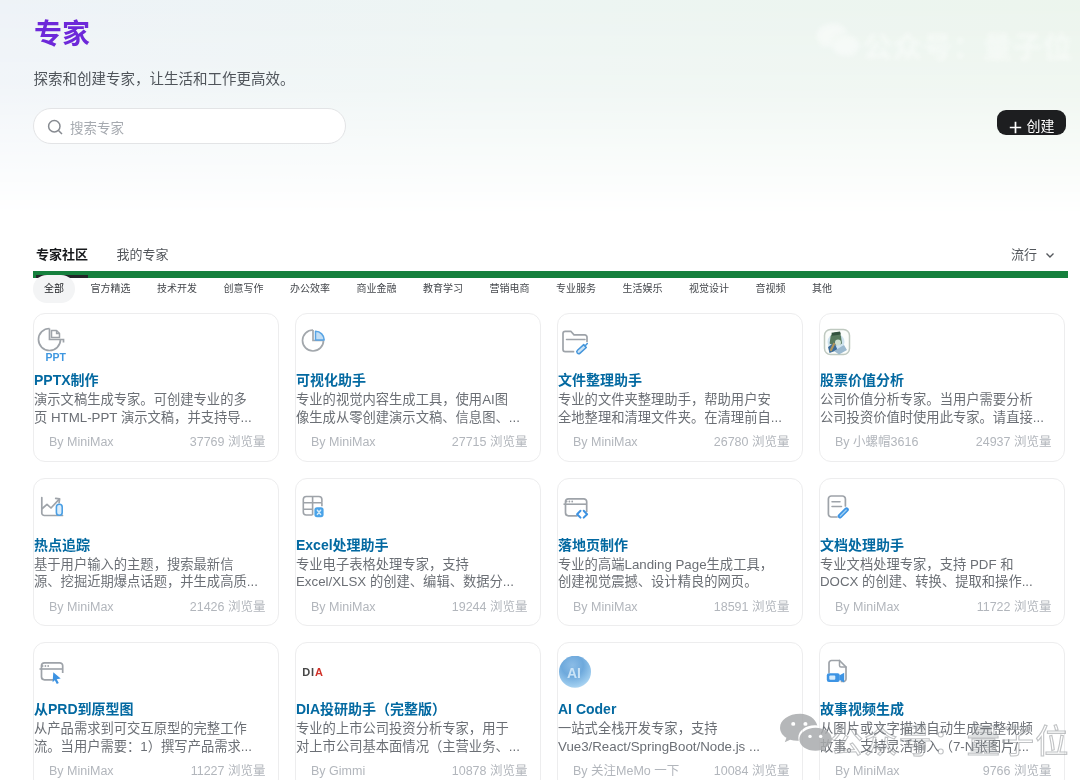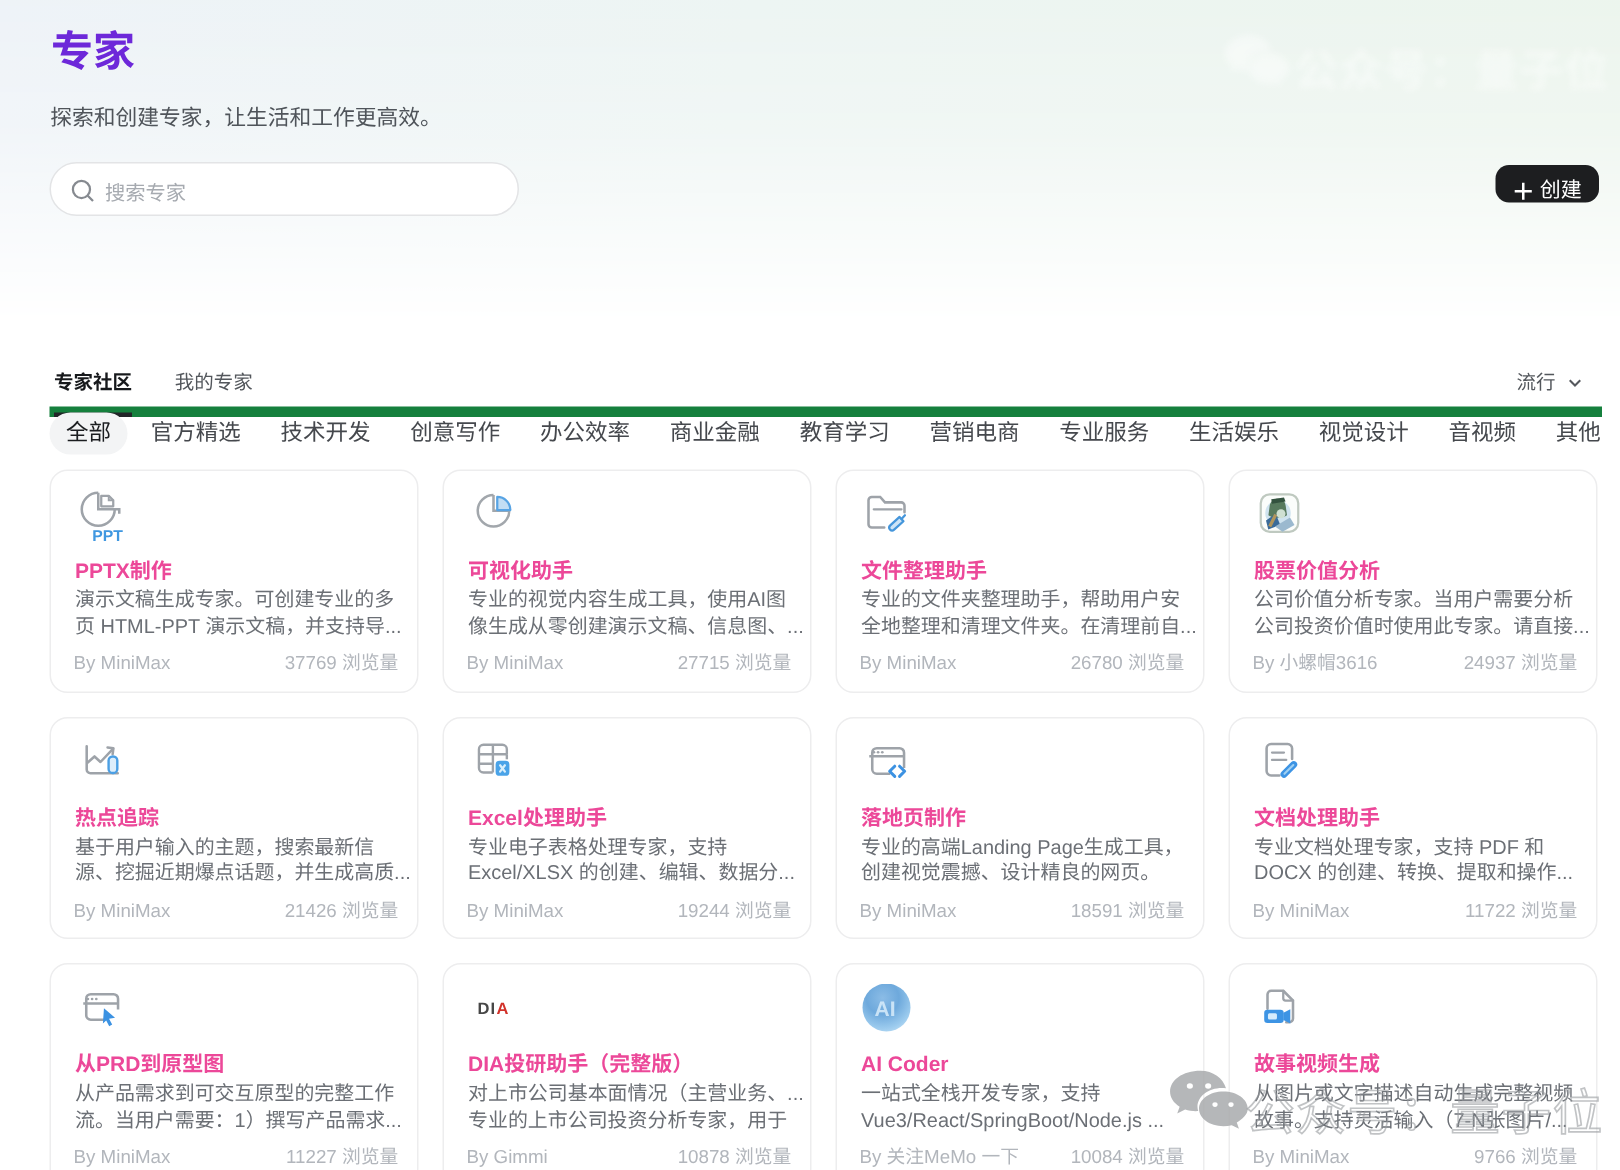--- a/index.html
+++ b/index.html
@@ -46,36 +46,36 @@
 #tab1 { left:3px; font-weight:700; color:#17191c; }
 #tab1::after {
   content:""; position:absolute; left:0; right:0; bottom:-10px; height:3px; background:#222528;
 }
 #tab2 { left:83.5px; color:#53575c; }
 #sortSel { position:absolute; right:12px; top:1px; font-size:13px; color:#53575c; line-height:24px; }
 #sortSel svg { vertical-align:-2px; margin-left:7px; }
 
 #cats { position:absolute; left:33px; top:275px; height:28px; display:flex; align-items:center; }
 #cats .cat {
-  font-size:15px; color:#45484d; white-space:nowrap; padding:0 11px;
+  font-size:10px; color:#45484d; white-space:nowrap; padding:0 11px;
   height:28px; line-height:28px; border-radius:14px; margin-right:4.5px;
 }
 #cats .cat.active { background:#f3f4f5; color:#1b1d20; }
 
 #grid {
   position:absolute; left:33px; top:313px;
   display:grid; grid-template-columns:repeat(4,246px);
   grid-auto-rows:148.5px; column-gap:16px; row-gap:16px;
 }
 .card {
   background:#fff; border:1px solid #ededee; border-radius:12px;
-  position:relative; padding:13px 16px;
+  position:relative; padding:13px 0;
 }
 .card .ic { height:36px; margin-bottom:7px; position:relative; }
-.card h3 { font-size:14px; font-weight:700; color:#ec4899; line-height:20px; margin-bottom:1px; }
+.card h3 { font-size:14px; font-weight:700; color:#0369a1; line-height:20px; margin-bottom:1px; }
 .card .d { font-size:13.3px; color:#6b6f75; line-height:17.5px; white-space:nowrap; overflow:hidden; margin-right:-11px; }
 .card .ft {
   position:absolute; left:15px; right:12.5px; bottom:10.5px;
   font-size:12.5px; color:#b2b6bc; line-height:16px;
 }
 .card .ft .vw { float:right; }
 
 #wm {
   position:absolute; left:778px; top:712px; width:302px; height:50px; z-index:50;
 }
@@ -253,22 +253,22 @@
     <div class="d">从产品需求到可交互原型的完整工作</div>
     <div class="d">流。当用户需要：1）撰写产品需求...</div>
     <div class="ft">By MiniMax<span class="vw">11227 浏览量</span></div>
   </div>
   <div class="card">
     <div class="ic"><svg width="56" height="36" viewBox="0 0 56 36">
           <text x="6.3" y="20" font-family="'Liberation Sans',sans-serif" font-size="11" font-weight="800" letter-spacing="0.8" fill="#474747">DI</text>
           <text x="19" y="20" font-family="'Liberation Sans',sans-serif" font-size="11" font-weight="800" fill="#d2322a">A</text>
         </svg></div>
     <h3>DIA投研助手（完整版）</h3>
+    <div class="d">专业的上市公司投资分析专家，用于</div>
     <div class="d">对上市公司基本面情况（主营业务、...</div>
-    <div class="d">专业的上市公司投资分析专家，用于</div>
     <div class="ft">By Gimmi<span class="vw">10878 浏览量</span></div>
   </div>
   <div class="card">
     <div class="ic"><svg width="36" height="36" viewBox="0 0 36 36">
           <defs>
             <radialGradient id="aig" cx="0.42" cy="0.3" r="0.85">
               <stop offset="0%" stop-color="#8bbce6"></stop>
               <stop offset="40%" stop-color="#6ea9dc"></stop>
               <stop offset="75%" stop-color="#9ccbee"></stop>
               <stop offset="100%" stop-color="#c9e4f7"></stop>

